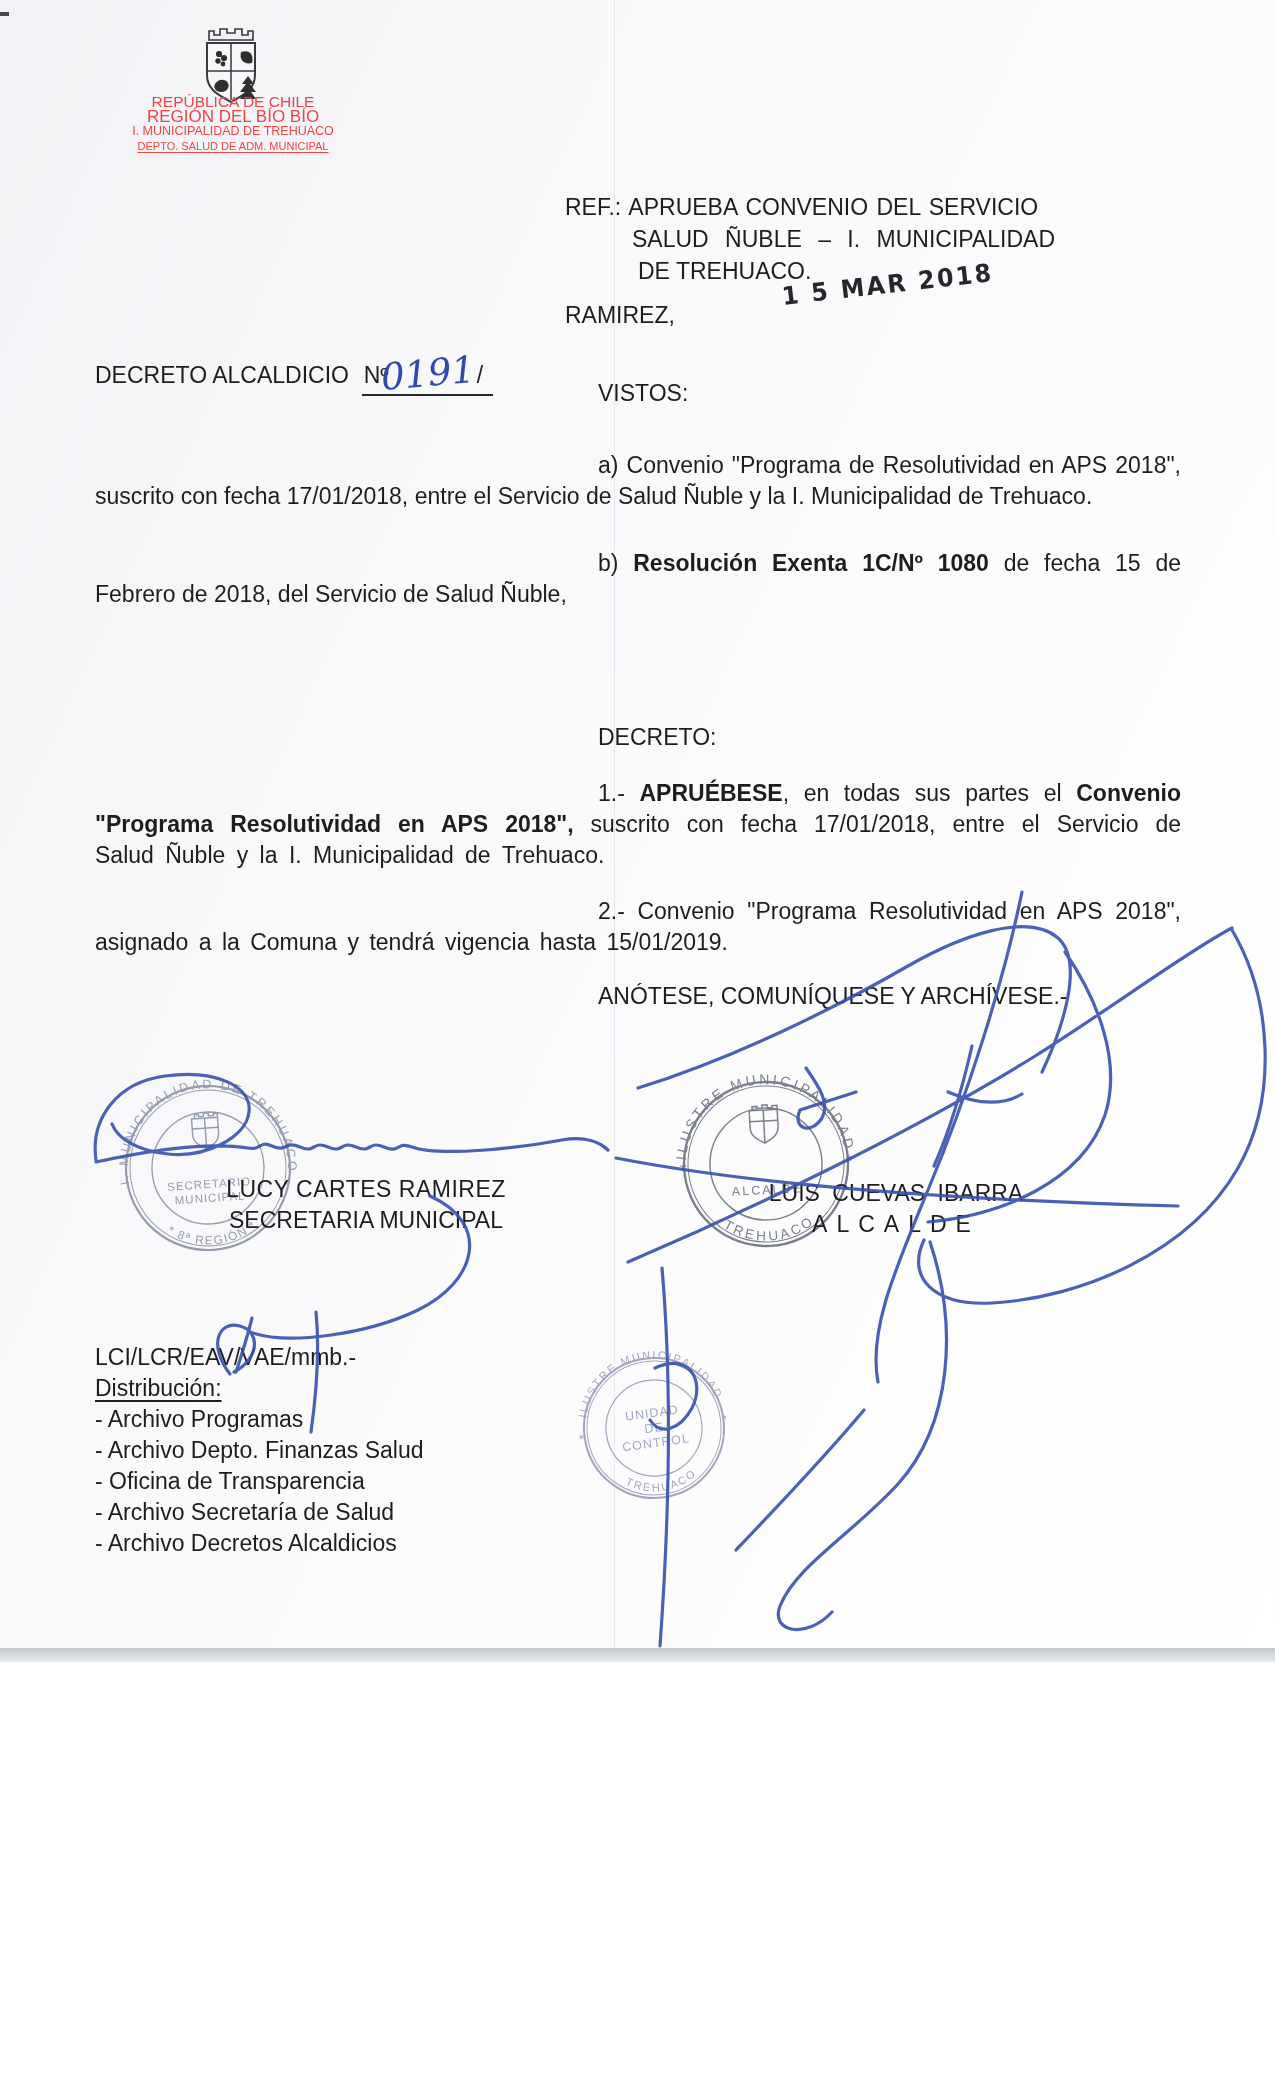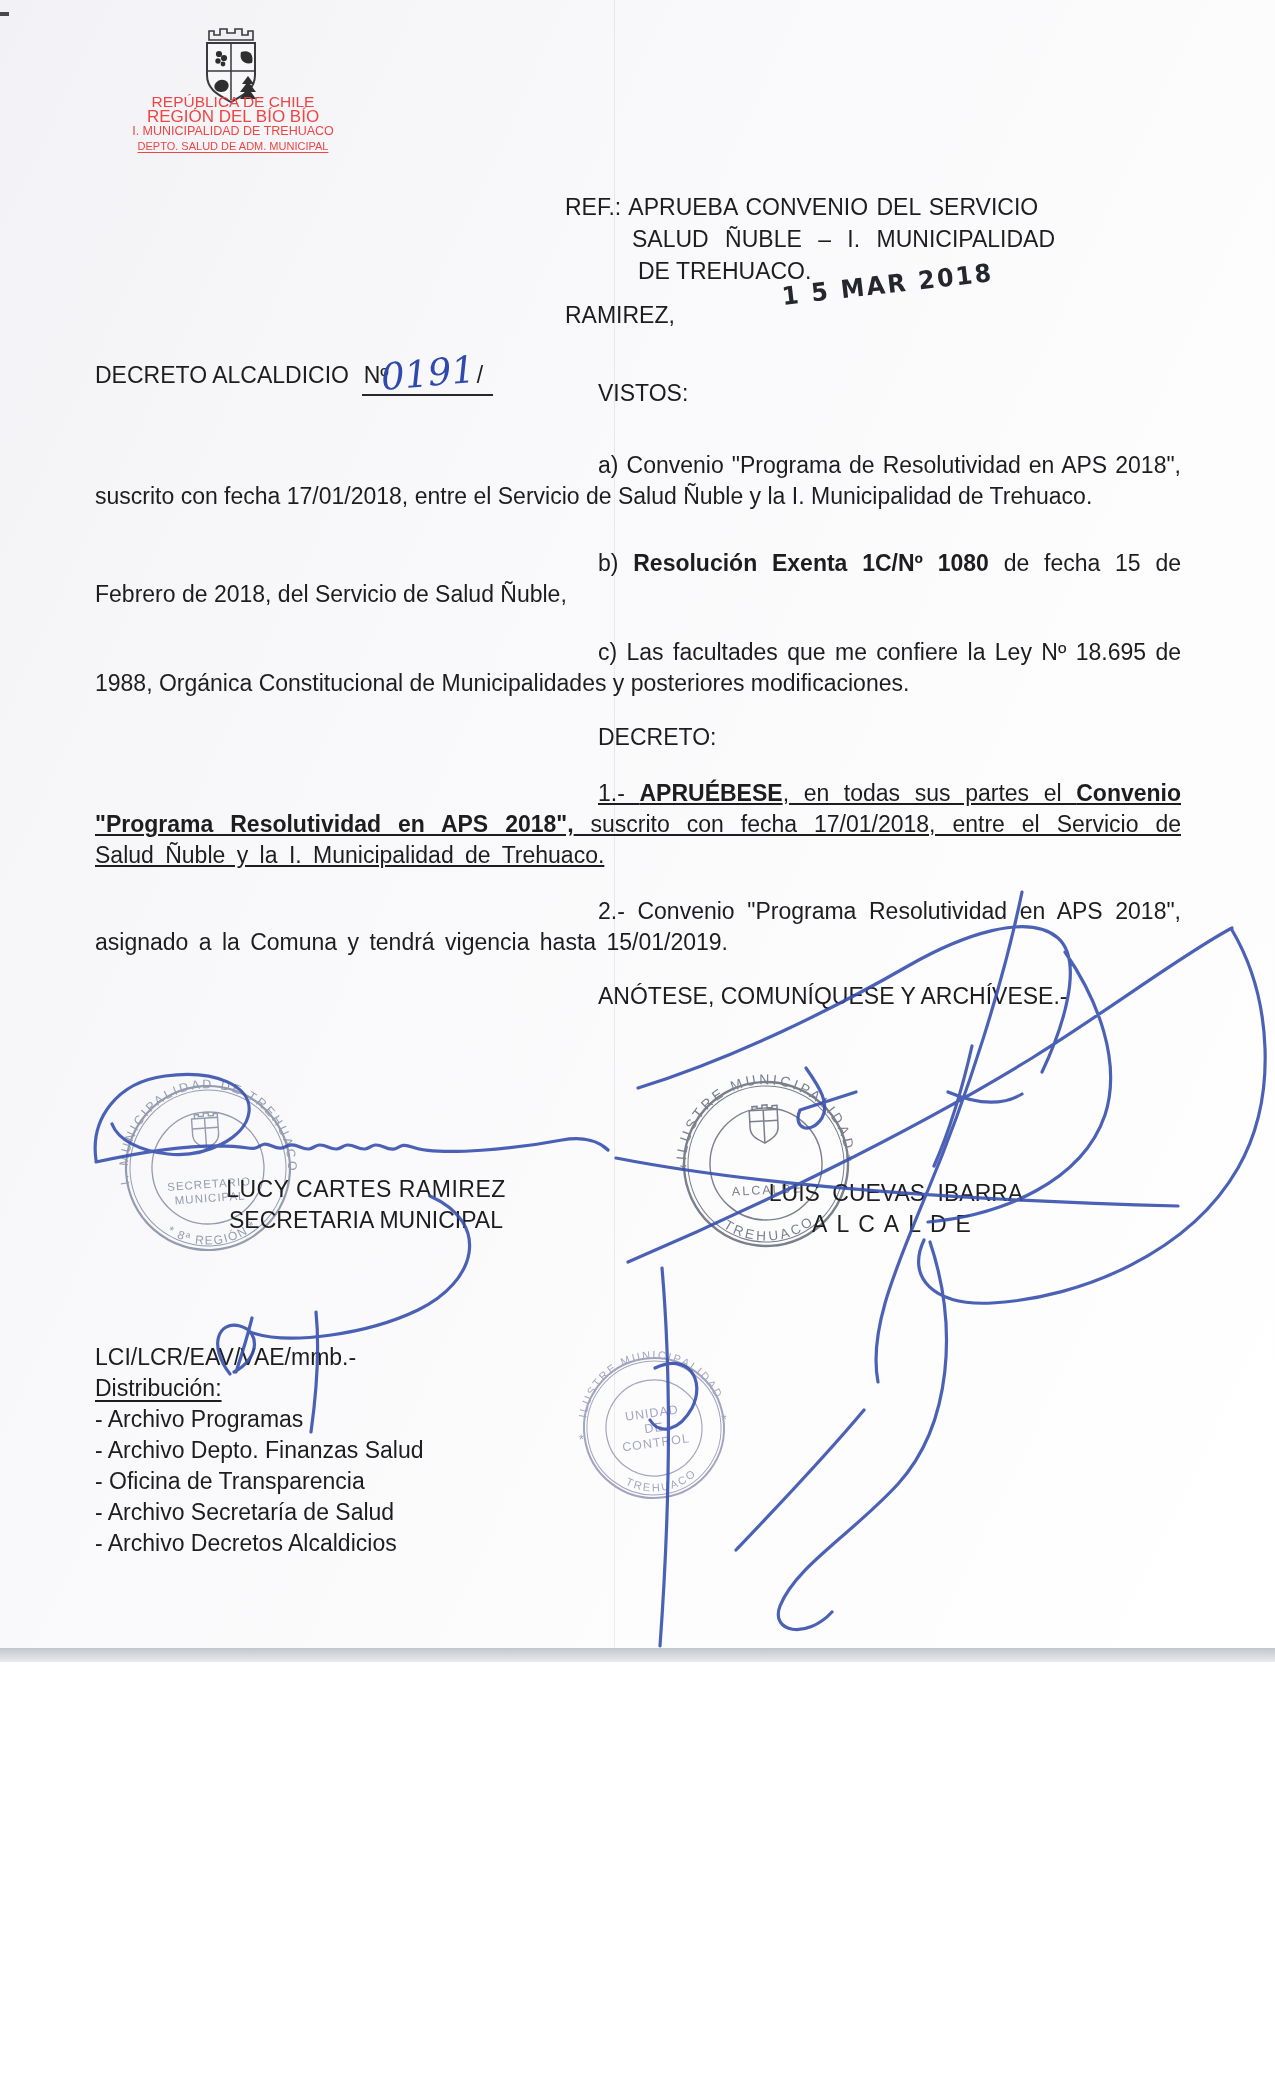--- a/index.html
+++ b/index.html
@@ -8,21 +8,21 @@
   .paper { position:absolute; left:0; top:0; width:1275px; height:1648px; z-index:0;
            background:linear-gradient(115deg,#f2f2f6 0%,#f8f8fa 30%,#fcfcfd 65%,#ffffff 100%); }
   .paper-edge { position:absolute; left:0; top:1648px; width:1275px; height:14px; z-index:0;
            background:linear-gradient(#c3c6cc,#e9ebee); }
   .fold-line { position:absolute; left:614px; top:0; width:1px; height:1648px; background:rgba(185,190,200,0.28); z-index:0; }
   .edge-tick { position:absolute; left:0; top:12px; width:9px; height:4px; background:#47474c; z-index:1; }
 
   .txt { position:absolute; color:#1d1d20; font-size:23px; line-height:31px; z-index:2; }
   .just { width:1086px; left:95px; text-align:justify; }
   .ind  { text-indent:503px; }
-  .ws5  { word-spacing:5px;text-decoration:underline; }
+  .ws5  { word-spacing:5px; }
   .ws4  { word-spacing:4px; }
   .bold { font-weight:bold; }
 
   .hdr { left:95px; top:94px; width:276px; text-align:center; color:#ef4444; line-height:15px; }
   .hdr .h1 { font-size:15.5px; }
   .hdr .h2 { font-size:17px; }
   .hdr .h3 { font-size:12.5px; }
   .hdr .h4 { font-size:11px; text-decoration:underline; text-underline-offset:2px; }
   .coa { position:absolute; left:197px; top:18px; width:68px; height:88px; z-index:2; }
 
@@ -105,21 +105,20 @@
   <div class="txt datestamp">1 5 MAR 2018</div>
 
   <div class="txt decreeline">
     <span>DECRETO ALCALDICIO</span>&nbsp;
     <span class="u"><span>Nº</span><span class="hand">0191</span><span class="slash">/</span></span>
   </div>
 
   <div class="txt vistos-title">VISTOS:</div>
   <div class="txt just ind para-a"><span>a) Convenio "Programa de Resolutividad en APS 2018", suscrito con fecha 17/01/2018, entre el Servicio de Salud Ñuble y la I. Municipalidad de Trehuaco.</span></div>
   <div class="txt just ind para-b"><span>b) </span><span class="bold">Resolución Exenta 1C/Nº 1080</span><span> de fecha 15 de Febrero de 2018, del Servicio de Salud Ñuble,</span></div>
-  <div class="txt just ind para-c"><span>c) Las facultades que me confiere la Ley Nº 18.695 de 1988, Orgánica Constitucional de Municipalidades y posteriores modificaciones.</span></div>
   <div class="txt decreto-title">DECRETO:</div>
   <div class="txt just ind ws5 para-1"><span>1.- </span><span class="bold">APRUÉBESE</span><span>, en todas sus partes el </span><span class="bold">Convenio "Programa Resolutividad en APS 2018",</span><span> suscrito con fecha 17/01/2018, entre el Servicio de Salud Ñuble y la I. Municipalidad de Trehuaco.</span></div>
   <div class="txt just ind ws4 para-2"><span>2.- Convenio "Programa Resolutividad en APS 2018", asignado a la Comuna y tendrá vigencia hasta 15/01/2019.</span></div>
   <div class="txt closing">ANÓTESE, COMUNÍQUESE Y ARCHÍVESE.-</div>
 
   <svg id="stamp-sec" class="stamp" width="212" height="212" viewBox="0 0 212 212">
     <defs>
       <path id="secTop" d="M 28,124 A 80,80 0 1 1 184,124"></path>
       <path id="secBot" d="M 52,160 A 76,76 0 0 0 160,160"></path>
     </defs>

